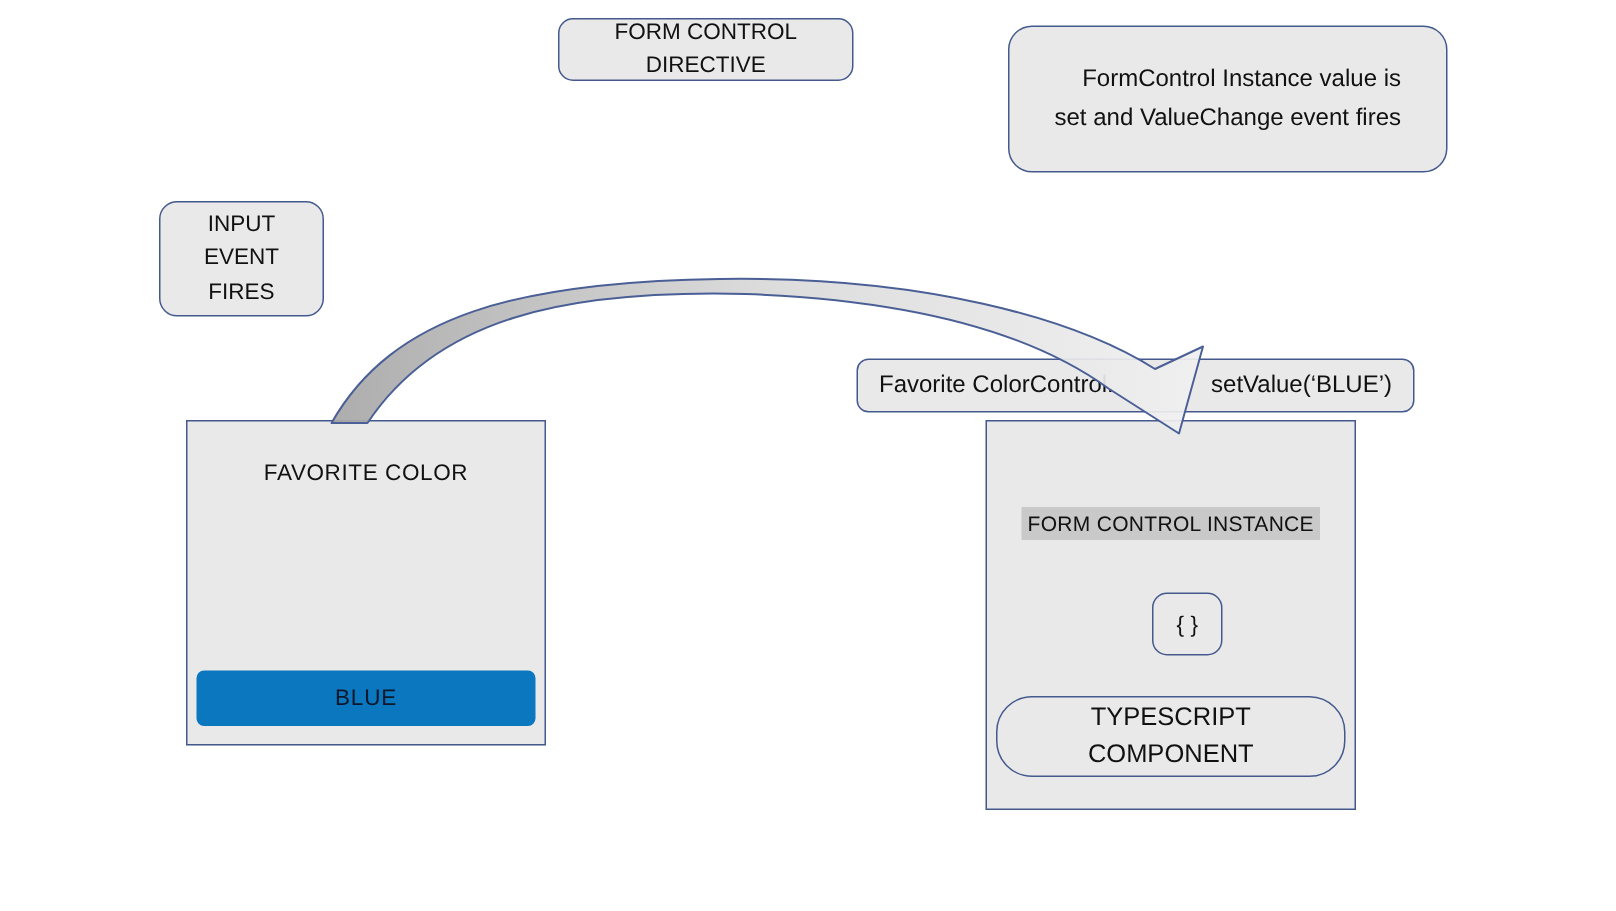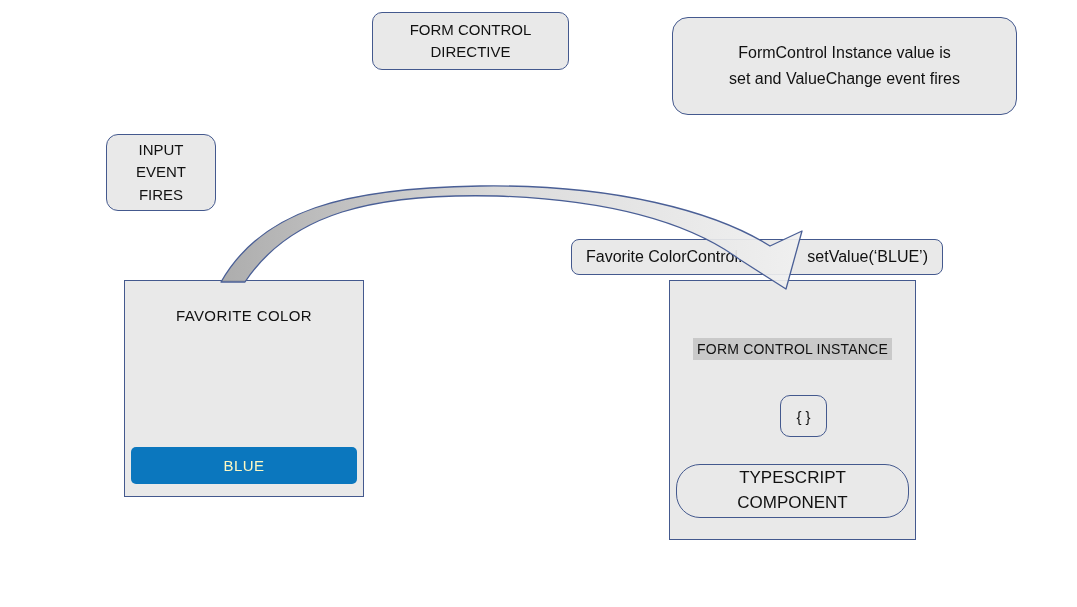--- a/index.html
+++ b/index.html
@@ -20,47 +20,47 @@
     align-items: center;
     justify-content: center;
     text-align: center;
     white-space: pre-line;
     box-sizing: border-box;
   }
   .rounded10 { border-radius: 10px; }
   .rounded16 { border-radius: 16px; }
   .rounded12 { border-radius: 12px; }
 
-  .directive   { left: 372px; top: 12px;  width: 197px; height: 58px; font-size: 15px; line-height: 1.5; }
-  .valuechange { left: 672px; top: 17px;  width: 345px; height: 98px; font-size: 16px; line-height: 1.6; }
+  .directive   { left: 372px; top: 12px;  width: 197px; height: 42px; font-size: 15px; line-height: 1.5; }
+  .valuechange { left: 672px; top: 17px;  width: 293px; height: 98px; font-size: 16px; line-height: 1.6; text-align: right; }
   .inputevent  { left: 106px; top: 134px; width: 110px; height: 77px; font-size: 15px; line-height: 1.5; }
 
   .setvalue-label {
     left: 571px; top: 239px; width: 372px; height: 36px;
     border-radius: 8px; font-size: 16px;
     display: flex; align-items: center; justify-content: space-between;
     padding: 0 14px 0 14px; white-space: nowrap;
   }
 
   .bigbox { border-width: 1.3px; border-radius: 0; }
 
   .favcolor { left: 96px; top: 280px; width: 240px; height: 217px; display: block; margin-left: 28px; }
   .favcolor-title {
     position: absolute; top: 26px; left: 0; right: 0;
     text-align: center; font-size: 15px; letter-spacing: 0.4px;
   }
   .blue-button {
     position: absolute; left: 6px; right: 6px; bottom: 12px; height: 37px;
     background: #0b77be; border-radius: 5px;
-    color: #fef9c3; font-size: 15px;
+    color: #0f172a; font-size: 15px;
     display: flex; align-items: center; justify-content: center;
     letter-spacing: 0.5px; cursor: pointer;
   }
 
-  .instance { left: 657px; top: 280px; width: 247px; height: 260px; display: block; margin-left: 12px; }
+  .instance { left: 657px; top: 280px; width: 247px; height: 260px; display: block; }
   .instance-title-row {
     position: absolute; top: 39px; left: 0; right: 0; text-align: center;
   }
   .instance-title {
     display: inline-block; background: #c9c9c9; color: #111;
     font-size: 14px; padding: 3px 4px; letter-spacing: 0.2px;
   }
   .braces-box {
     position: absolute; left: 110px; top: 114px; width: 45px; height: 40px;
     border: 1.3px solid #44598e; border-radius: 10px; background: #e9e9e9;

